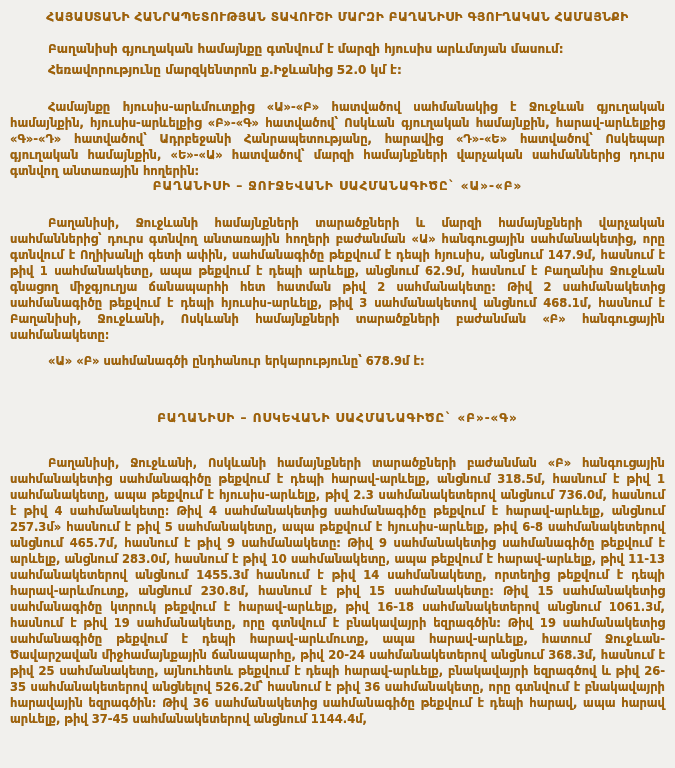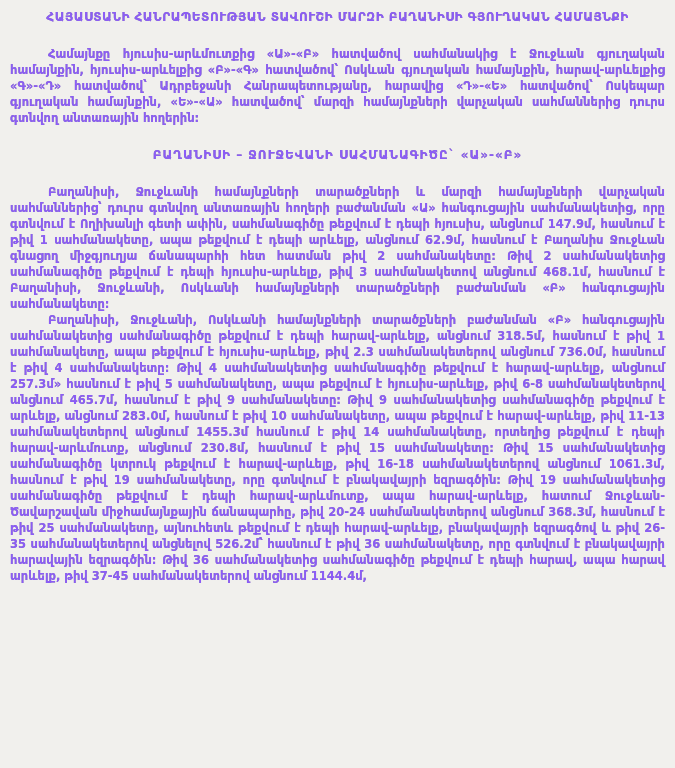--- a/index.html
+++ b/index.html
@@ -10,21 +10,21 @@
   .scan-page {
     position: relative;
     width: 675px;
     height: 768px;
     margin: 0 auto;
     background: #f1f0ed;
     overflow: hidden;
     box-sizing: border-box;
     padding: 6px 10px 0 10px;
     font-family: "DejaVu Sans", sans-serif;
-    color: #8b5cf6;
+    color: #a16207;
     font-weight: 700;
     -webkit-font-smoothing: none;
   }
   .scan-page * {
     text-shadow: 0 0 0.5px rgba(75,74,71,0.55);
   }
   .doc-title {
     text-align: center;
     font-size: 12px;
     line-height: 22px;
@@ -49,42 +49,48 @@
   }
   .overview-par {
     margin-top: 18px;
   }
   .section-heading {
     text-align: center;
     font-size: 12px;
     letter-spacing: 1px;
     margin: 0;
   }
-  .heading-1 { margin-top: 22px; margin-bottom: 22px; }
+  .heading-1 { margin-bottom: 22px; }
   .heading-2 { margin-top: 42px; margin-bottom: 30px; }
   .length-note {
     font-size: 11.5px;
     line-height: 16px;
     text-indent: 38px;
     margin: 0;
     margin-top: 10px;
   }
   .sec1-body { margin-top: 4px; }
 </style>
 </head>
 <body>
 
 <div class="scan-page">
 
   <div class="doc-title">ՀԱՅԱՍՏԱՆԻ ՀԱՆՐԱՊԵՏՈՒԹՅԱՆ ՏԱՎՈՒՇԻ ՄԱՐԶԻ ԲԱՂԱՆԻՍԻ  ԳՅՈՒՂԱԿԱՆ ՀԱՄԱՅՆՔԻ</div>
 
+  <div class="intro-block">
+    <div class="intro-line">Բաղանիսի գյուղական  համայնքը գտնվում է մարզի հյուսիս արևմտյան մասում:</div>
+    <div class="intro-line">Հեռավորությունը մարզկենտրոն ք.Իջևանից  52.0 կմ է:</div>
+  </div>
 
   <p class="body-par overview-par">Համայնքը հյուսիս-արևմուտքից «Ա»-«Բ» հատվածով սահմանակից է Ջուջևան գյուղական համայնքին, հյուսիս-արևելքից «Բ»-«Գ» հատվածով՝ Ոսկևան գյուղական համայնքին, հարավ-արևելքից «Գ»-«Դ» հատվածով՝ Ադրբեջանի Հանրապետությանը, հարավից «Դ»-«Ե» հատվածով՝ Ոսկեպար գյուղական համայնքին, «Ե»-«Ա» հատվածով՝ մարզի համայնքների վարչական սահմաններից դուրս գտնվող անտառային հողերին:</p>
 
   <div class="section-heading heading-1">ԲԱՂԱՆԻՍԻ – ՋՈՒՋԵՎԱՆԻ ՍԱՀՄԱՆԱԳԻԾԸ`  «Ա»-«Բ»</div>
 
   <p class="body-par sec1-body">Բաղանիսի, Ջուջևանի համայնքների տարածքների և մարզի համայնքների վարչական սահմաններից՝ դուրս գտնվող անտառային հողերի բաժանման «Ա» հանգուցային սահմանակետից, որը գտնվում է Ողիխանլի գետի ափին, սահմանագիծը թեքվում է դեպի հյուսիս, անցնում 147.9մ, հասնում է թիվ 1 սահմանակետը, ապա թեքվում է դեպի արևելք, անցնում 62.9մ, հասնում է Բաղանիս Ջուջևան գնացող միջգյուղյա ճանապարհի հետ հատման թիվ 2 սահմանակետը: Թիվ 2 սահմանակետից սահմանագիծը թեքվում է դեպի հյուսիս-արևելք, թիվ 3 սահմանակետով անցնում 468.1մ, հասնում է Բաղանիսի, Ջուջևանի, Ոսկևանի համայնքների տարածքների բաժանման «Բ» հանգուցային սահմանակետը:</p>
 
+  <div class="length-note">«Ա» «Բ» սահմանագծի ընդհանուր երկարությունը՝  678.9մ է:</div>
 
+  <div class="section-heading heading-2">ԲԱՂԱՆԻՍԻ  – ՈՍԿԵՎԱՆԻ  ՍԱՀՄԱՆԱԳԻԾԸ`  «Բ»-«Գ»</div>
 
   <p class="body-par">Բաղանիսի, Ջուջևանի, Ոսկևանի համայնքների տարածքների բաժանման «Բ» հանգուցային սահմանակետից սահմանագիծը թեքվում է դեպի հարավ-արևելք, անցնում 318.5մ, հասնում է թիվ 1 սահմանակետը, ապա թեքվում է հյուսիս-արևելք, թիվ 2.3 սահմանակետերով անցնում 736.0մ, հասնում է թիվ 4 սահմանակետը: Թիվ 4 սահմանակետից սահմանագիծը թեքվում է հարավ-արևելք, անցնում 257.3մ» հասնում է թիվ 5 սահմանակետը, ապա թեքվում է հյուսիս-արևելք, թիվ 6-8 սահմանակետերով անցնում 465.7մ, հասնում է թիվ 9 սահմանակետը: Թիվ 9 սահմանակետից սահմանագիծը թեքվում է արևելք, անցնում 283.0մ, հասնում է թիվ 10 սահմանակետը, ապա թեքվում է հարավ-արևելք, թիվ 11-13 սահմանակետերով անցնում 1455.3մ հասնում է թիվ 14 սահմանակետը, որտեղից թեքվում է դեպի հարավ-արևմուտք, անցնում 230.8մ, հասնում է թիվ 15 սահմանակետը: Թիվ 15 սահմանակետից սահմանագիծը կտրուկ թեքվում է հարավ-արևելք, թիվ 16-18 սահմանակետերով անցնում 1061.3մ, հասնում է թիվ 19 սահմանակետը, որը գտնվում է բնակավայրի եզրագծին: Թիվ 19 սահմանակետից սահմանագիծը թեքվում է դեպի հարավ-արևմուտք, ապա հարավ-արևելք, հատում Ջուջևան-Ծավարշավան միջհամայնքային ճանապարհը, թիվ 20-24 սահմանակետերով անցնում 368.3մ, հասնում է թիվ 25 սահմանակետը, այնուհետև թեքվում է դեպի հարավ-արևելք, բնակավայրի եզրագծով և թիվ 26-35 սահմանակետերով անցնելով 526.2մ՝ հասնում է թիվ 36 սահմանակետը, որը գտնվում է բնակավայրի հարավային եզրագծին: Թիվ 36 սահմանակետից սահմանագիծը թեքվում է դեպի հարավ, ապա հարավ արևելք, թիվ 37-45 սահմանակետերով անցնում 1144.4մ,</p>
 
 </div>
 
 </body></html>

